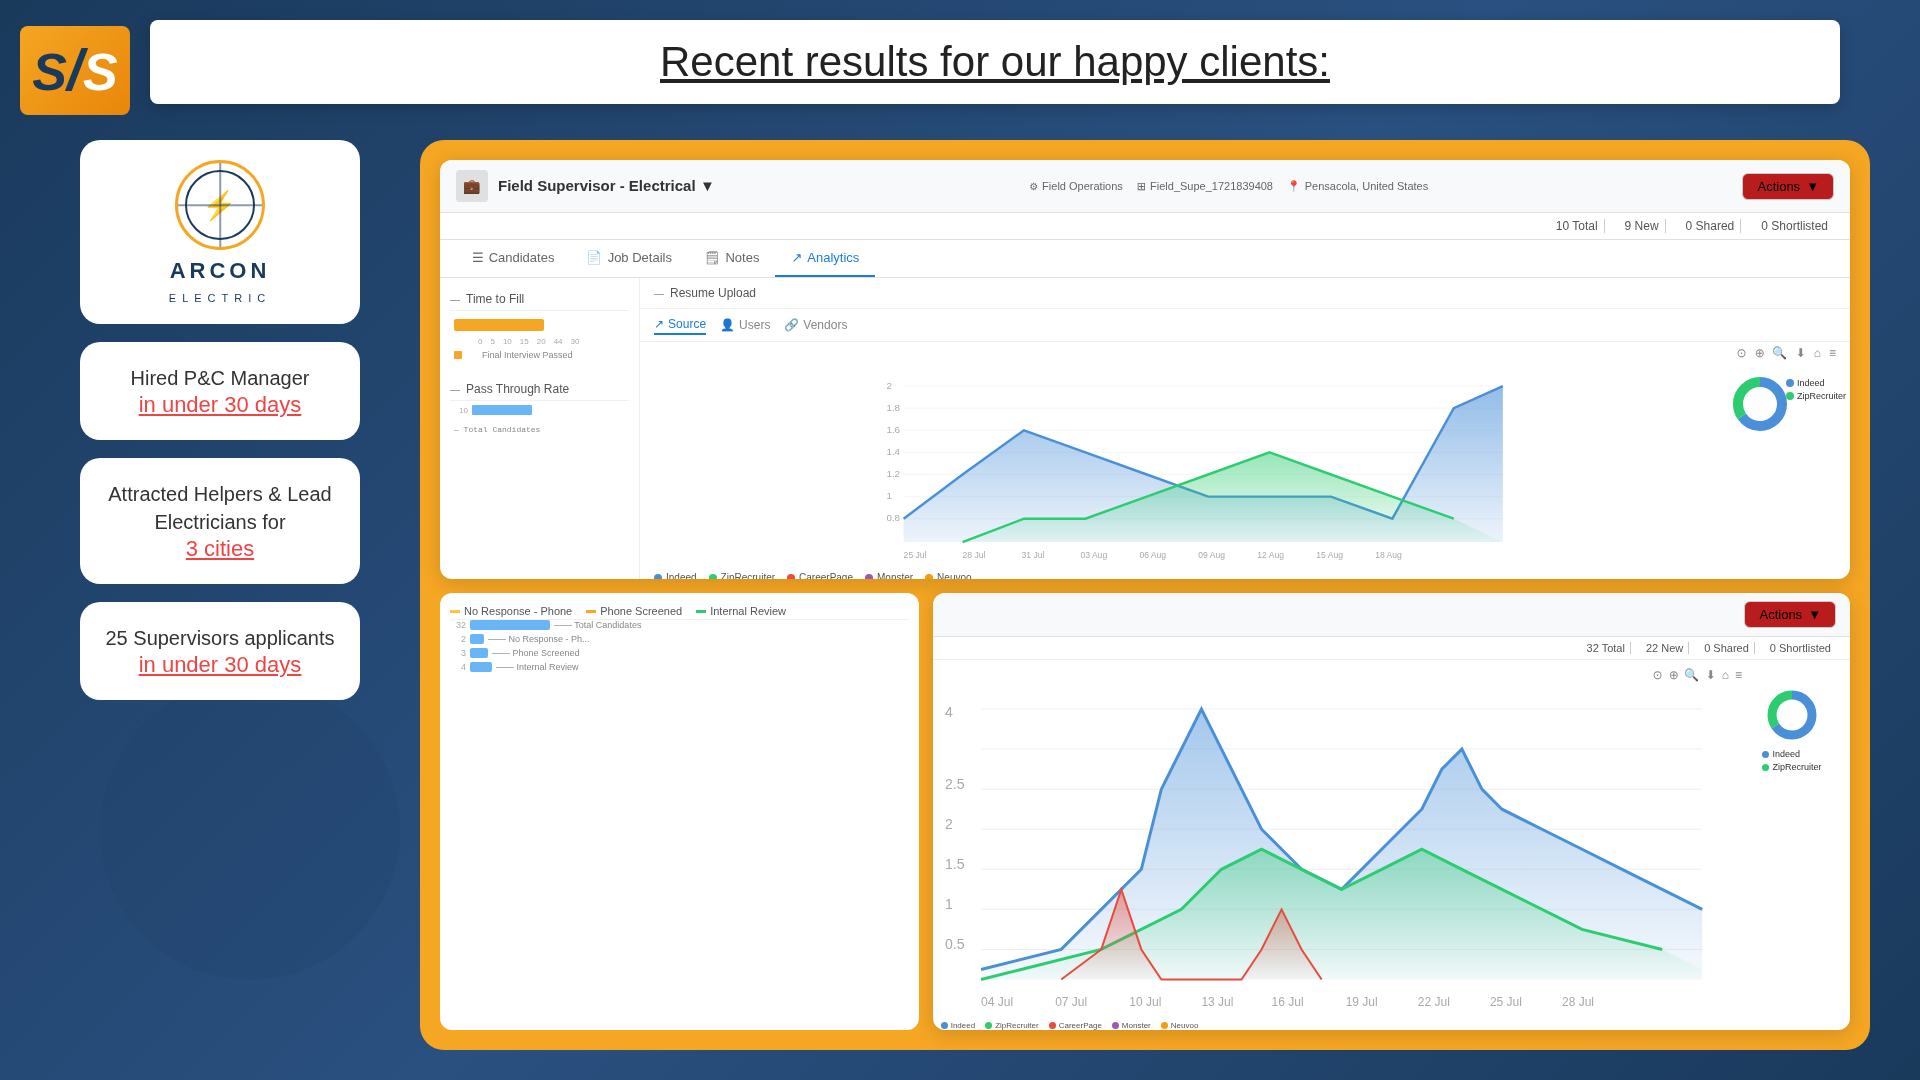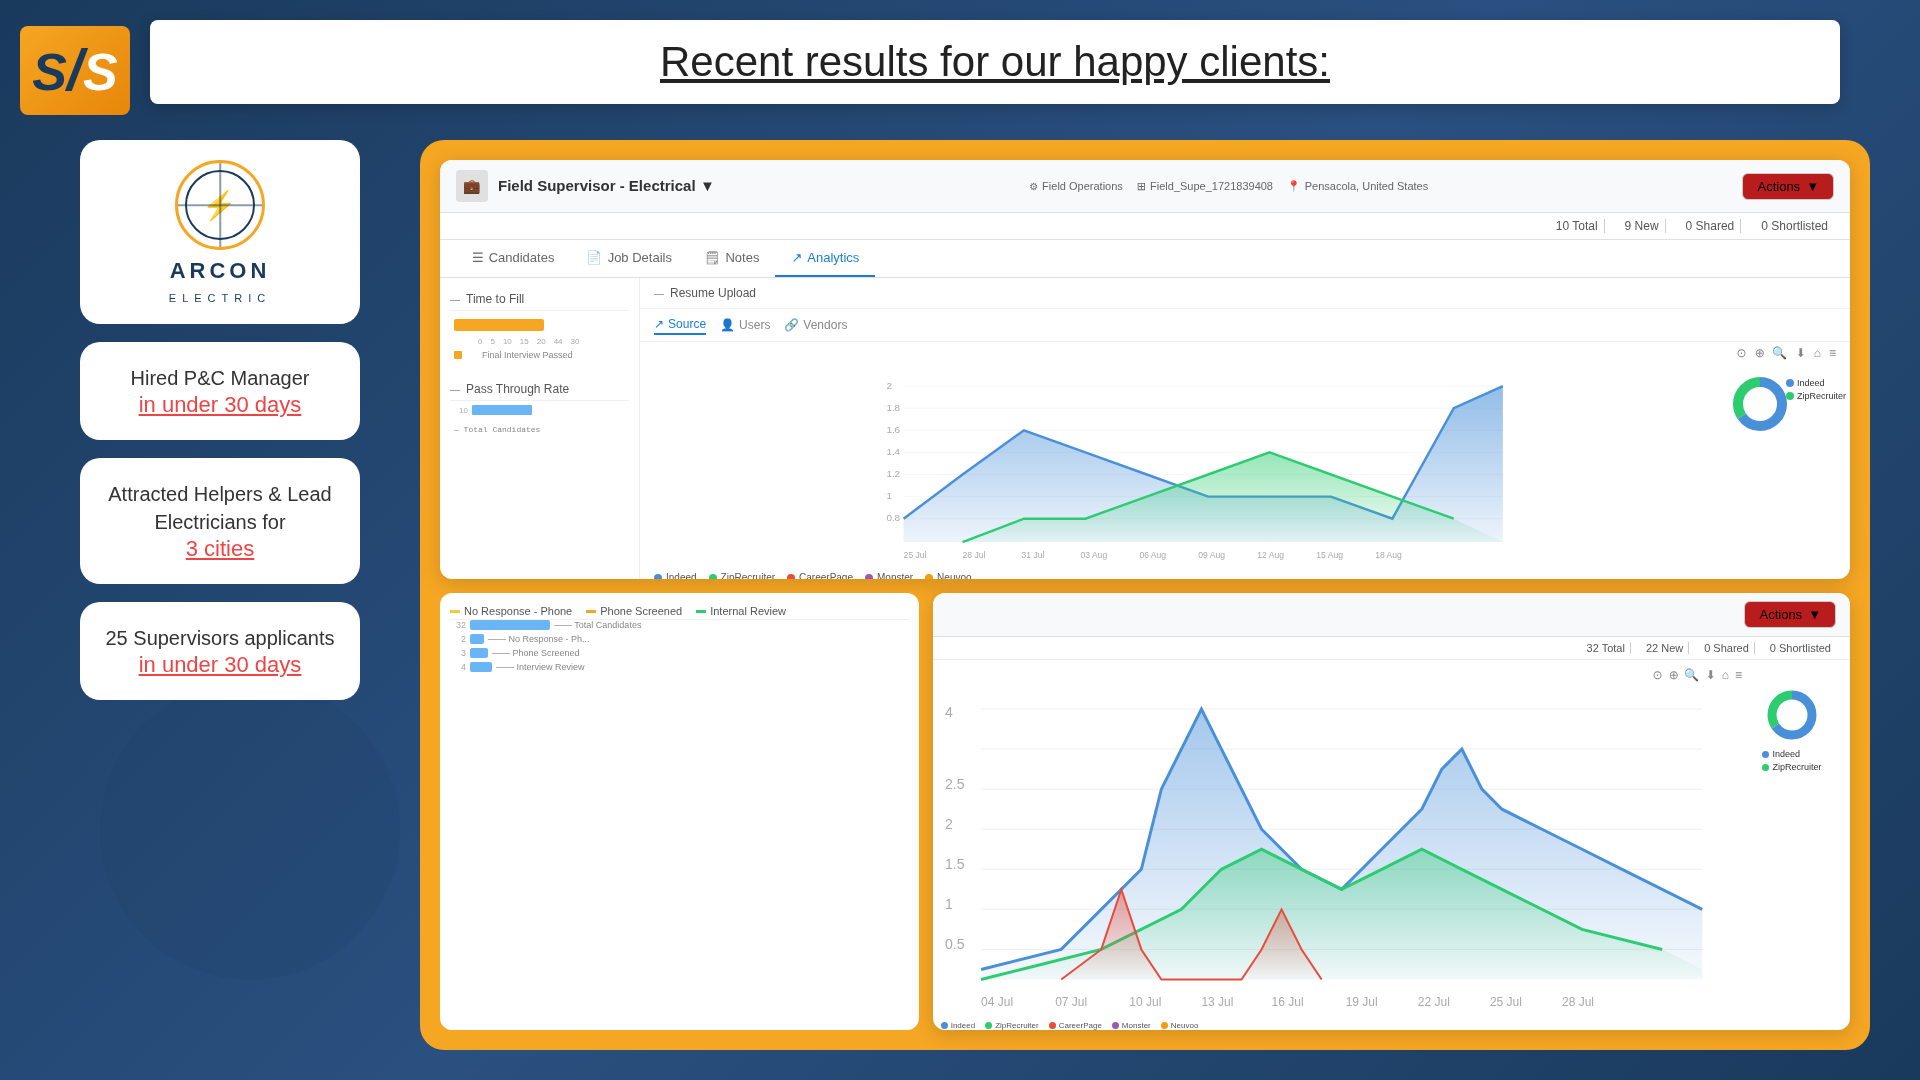--- a/index.html
+++ b/index.html
@@ -813,21 +813,21 @@
             <span style="font-size:9px;color:#888;">—— No Response - Ph...</span>
           </div>
           <div style="display:flex;align-items:center;gap:4px;margin-bottom:4px;">
             <span style="font-size:9px;color:#aaa;width:16px;text-align:right;">3</span>
             <div style="width:18px;height:10px;background:#6ab5f5;border-radius:2px;"></div>
             <span style="font-size:9px;color:#888;">—— Phone Screened</span>
           </div>
           <div style="display:flex;align-items:center;gap:4px;">
             <span style="font-size:9px;color:#aaa;width:16px;text-align:right;">4</span>
             <div style="width:22px;height:10px;background:#6ab5f5;border-radius:2px;"></div>
-            <span style="font-size:9px;color:#888;">—— Interview Review</span>
+            <span style="font-size:9px;color:#888;">—— Internal Review</span>
           </div>
         </div>
       </div>
 
       <div style="flex:2;background:white;border-radius:12px;overflow:hidden;box-shadow:0 4px 20px rgba(0,0,0,0.15);position:relative;">
 
         <div style="background:#f8f9fa;border-bottom:1px solid #e0e0e0;padding:8px 14px;display:flex;justify-content:flex-end;">
           <button class="actions-btn">
             <span>Actions</span>
             <span>▼</span>

